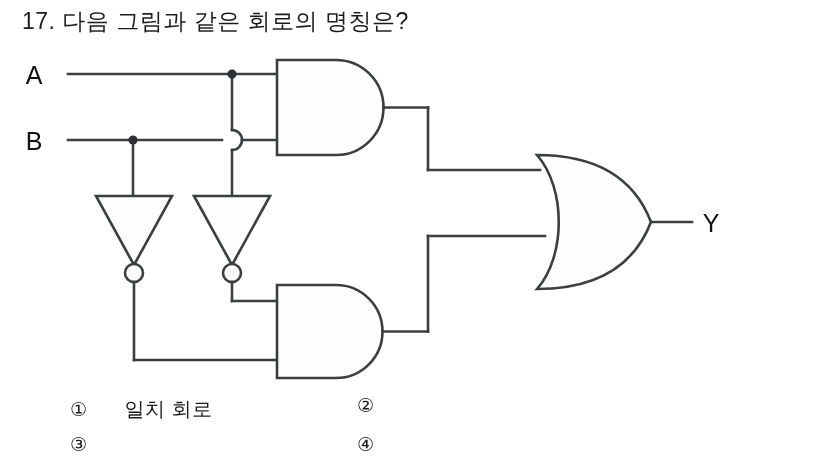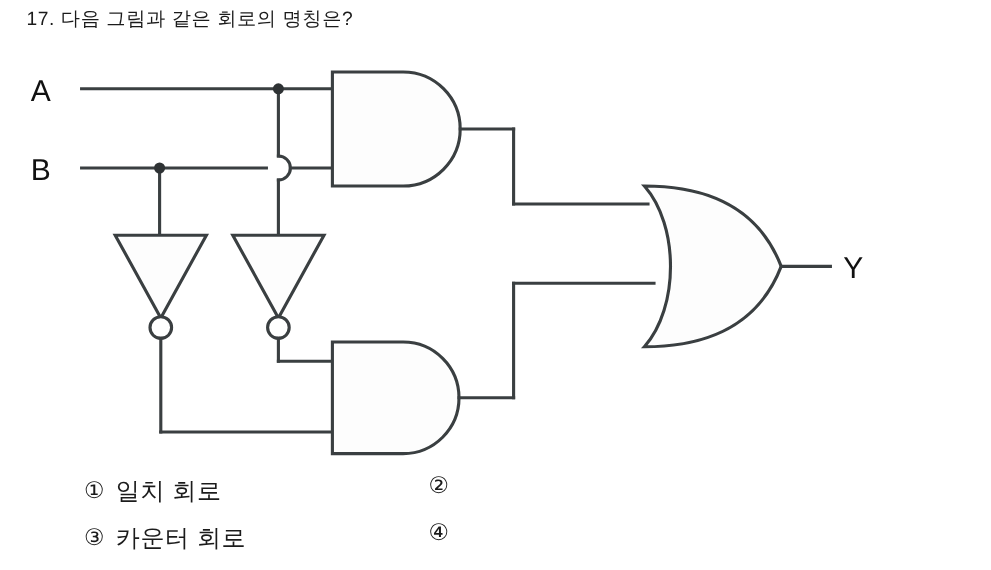--- a/index.html
+++ b/index.html
@@ -12,21 +12,21 @@
     height: 475px;
     position: relative;
     font-family: "Liberation Sans", "DejaVu Sans", sans-serif;
     color: #1a1a1a;
     overflow: hidden;
   }
   .question-title {
     position: absolute;
     left: 22px;
     top: 6px;
-    font-size: 16px;
+    font-size: 23px;
     letter-spacing: 0.5px;
     color: #1b1b1b;
     white-space: nowrap;
   }
   .circuit-area {
     position: absolute;
     left: 0;
     top: 42px;
     width: 826px;
     height: 350px;
@@ -90,20 +90,21 @@
   .answer-item.col-left { left: 70px; }
   .answer-item.col-right { left: 357px; }
   .answer-marker {
     display: inline-block;
     font-size: 19px;
     line-height: 1;
     color: #1b1b1b;
   }
   .answer-text {
     display: inline-block;
+    margin-left: 28px;
   }
 </style>
 </head>
 <body>
 
 <div class="question-title">17. 다음 그림과 같은 회로의 명칭은?</div>
 
 <div class="circuit-area">
   <svg class="circuit-svg" width="826" height="350" viewBox="0 0 826 350" xmlns="http://www.w3.org/2000/svg">
 
@@ -159,19 +160,18 @@
       <span class="answer-marker">①</span>
       <span class="answer-text">일치 회로</span>
     </div>
     <div class="answer-item col-right">
       <span class="answer-marker">②</span>
     </div>
   </div>
   <div class="answer-row row-2">
     <div class="answer-item col-left">
       <span class="answer-marker">③</span>
-      <span class="answer-text">카운터 회로</span>
     </div>
     <div class="answer-item col-right">
       <span class="answer-marker">④</span>
     </div>
   </div>
 </div>
 
 </body></html>

